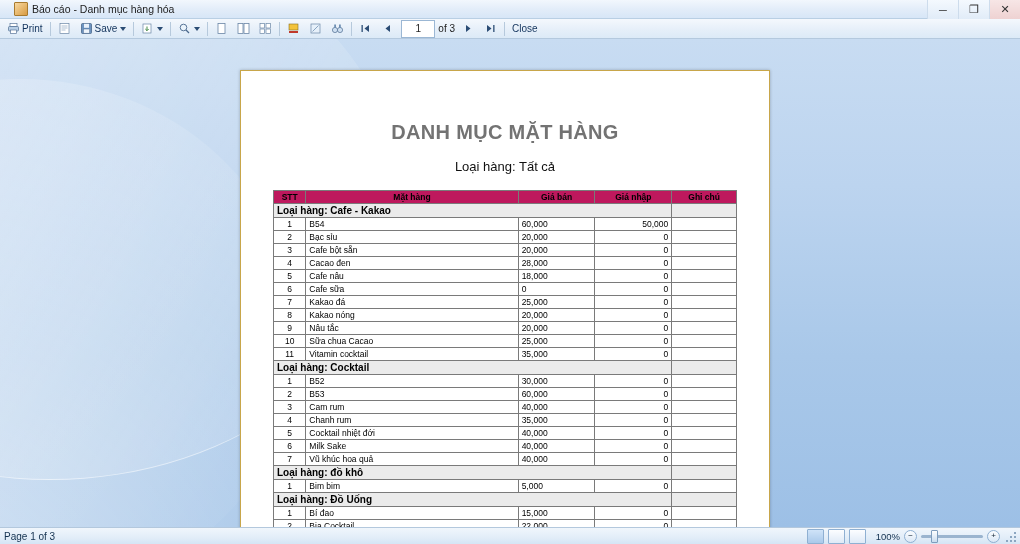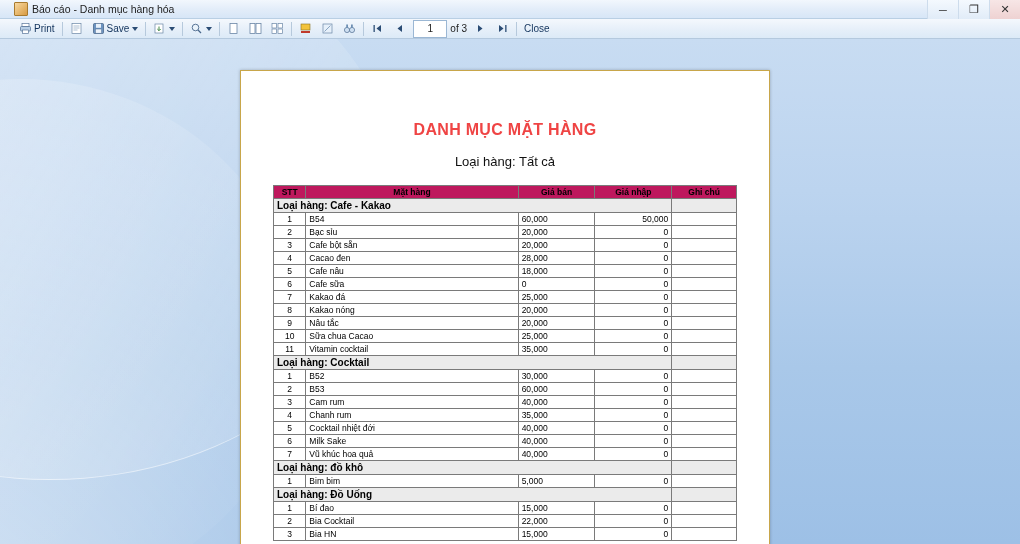--- a/index.html
+++ b/index.html
@@ -66,21 +66,21 @@
   }
   .wbtn.close { background: linear-gradient(to bottom,#f7e6e6,#eed2d2); }
 
   
   .toolbar {
     height: 20px;
     background: linear-gradient(to bottom, #f4f8fd 0%, #e6eff9 55%, #dceaf7 100%);
     border-bottom: 1px solid #b4c9de;
     display: flex;
     align-items: center;
-    padding: 0 15px;
+    padding: 0 3px;
     box-sizing: border-box;
     gap: 1px;
     white-space: nowrap;
   }
   .tbtn {
     height: 17px;
     display: inline-flex;
     align-items: center;
     gap: 2px;
     padding: 0 3px;
@@ -159,24 +159,24 @@
     border: 1px solid #c8a64a;
     box-shadow: 0 0 3px rgba(0,0,0,0.25);
     box-sizing: border-box;
     overflow: hidden;
   }
   .page-inner {
     padding: 30px 32px 0 32px;
   }
   .rpt-title {
     text-align: center;
-    font-size: 16px;
+    font-size: 20px;
     font-weight: bold;
     letter-spacing: 0.3px;
-    color: #ef4444;
+    color: #737373;
     margin-top: 20px;
   }
   .rpt-sub {
     text-align: center;
     font-size: 13px;
     color: #111;
     margin-top: 15px;
     margin-bottom: 16px;
   }
 
@@ -648,13 +648,36 @@
                 <td class="c-sell">15,000</td>
                 <td class="c-buy">0</td>
                 <td class="c-note"></td>
               </tr>
             </tbody>
         </table>
       </div>
     </div>
   </div>
 
+  <div class="statusbar">
+    <span class="status-left">Page 1 of 3</span>
+    <div class="status-right">
+      <div class="viewbtn active"></div>
+      <div class="viewbtn"></div>
+      <div class="viewbtn"></div>
+      <span class="zoomlbl">100%</span>
+      <div class="zbtn">−</div>
+      <div class="zslider">
+        <div class="ztrack"></div>
+        <div class="zthumb"></div>
+      </div>
+      <div class="zbtn">+</div>
+      <div class="resizer">
+        <i style="right:0;bottom:0"></i>
+          <i style="right:4px;bottom:0"></i>
+          <i style="right:8px;bottom:0"></i>
+        <i style="right:0;bottom:4px"></i>
+          <i style="right:4px;bottom:4px"></i>
+        <i style="right:0;bottom:8px"></i>
+      </div>
+    </div>
+  </div>
 </div>
 
 </body></html>

